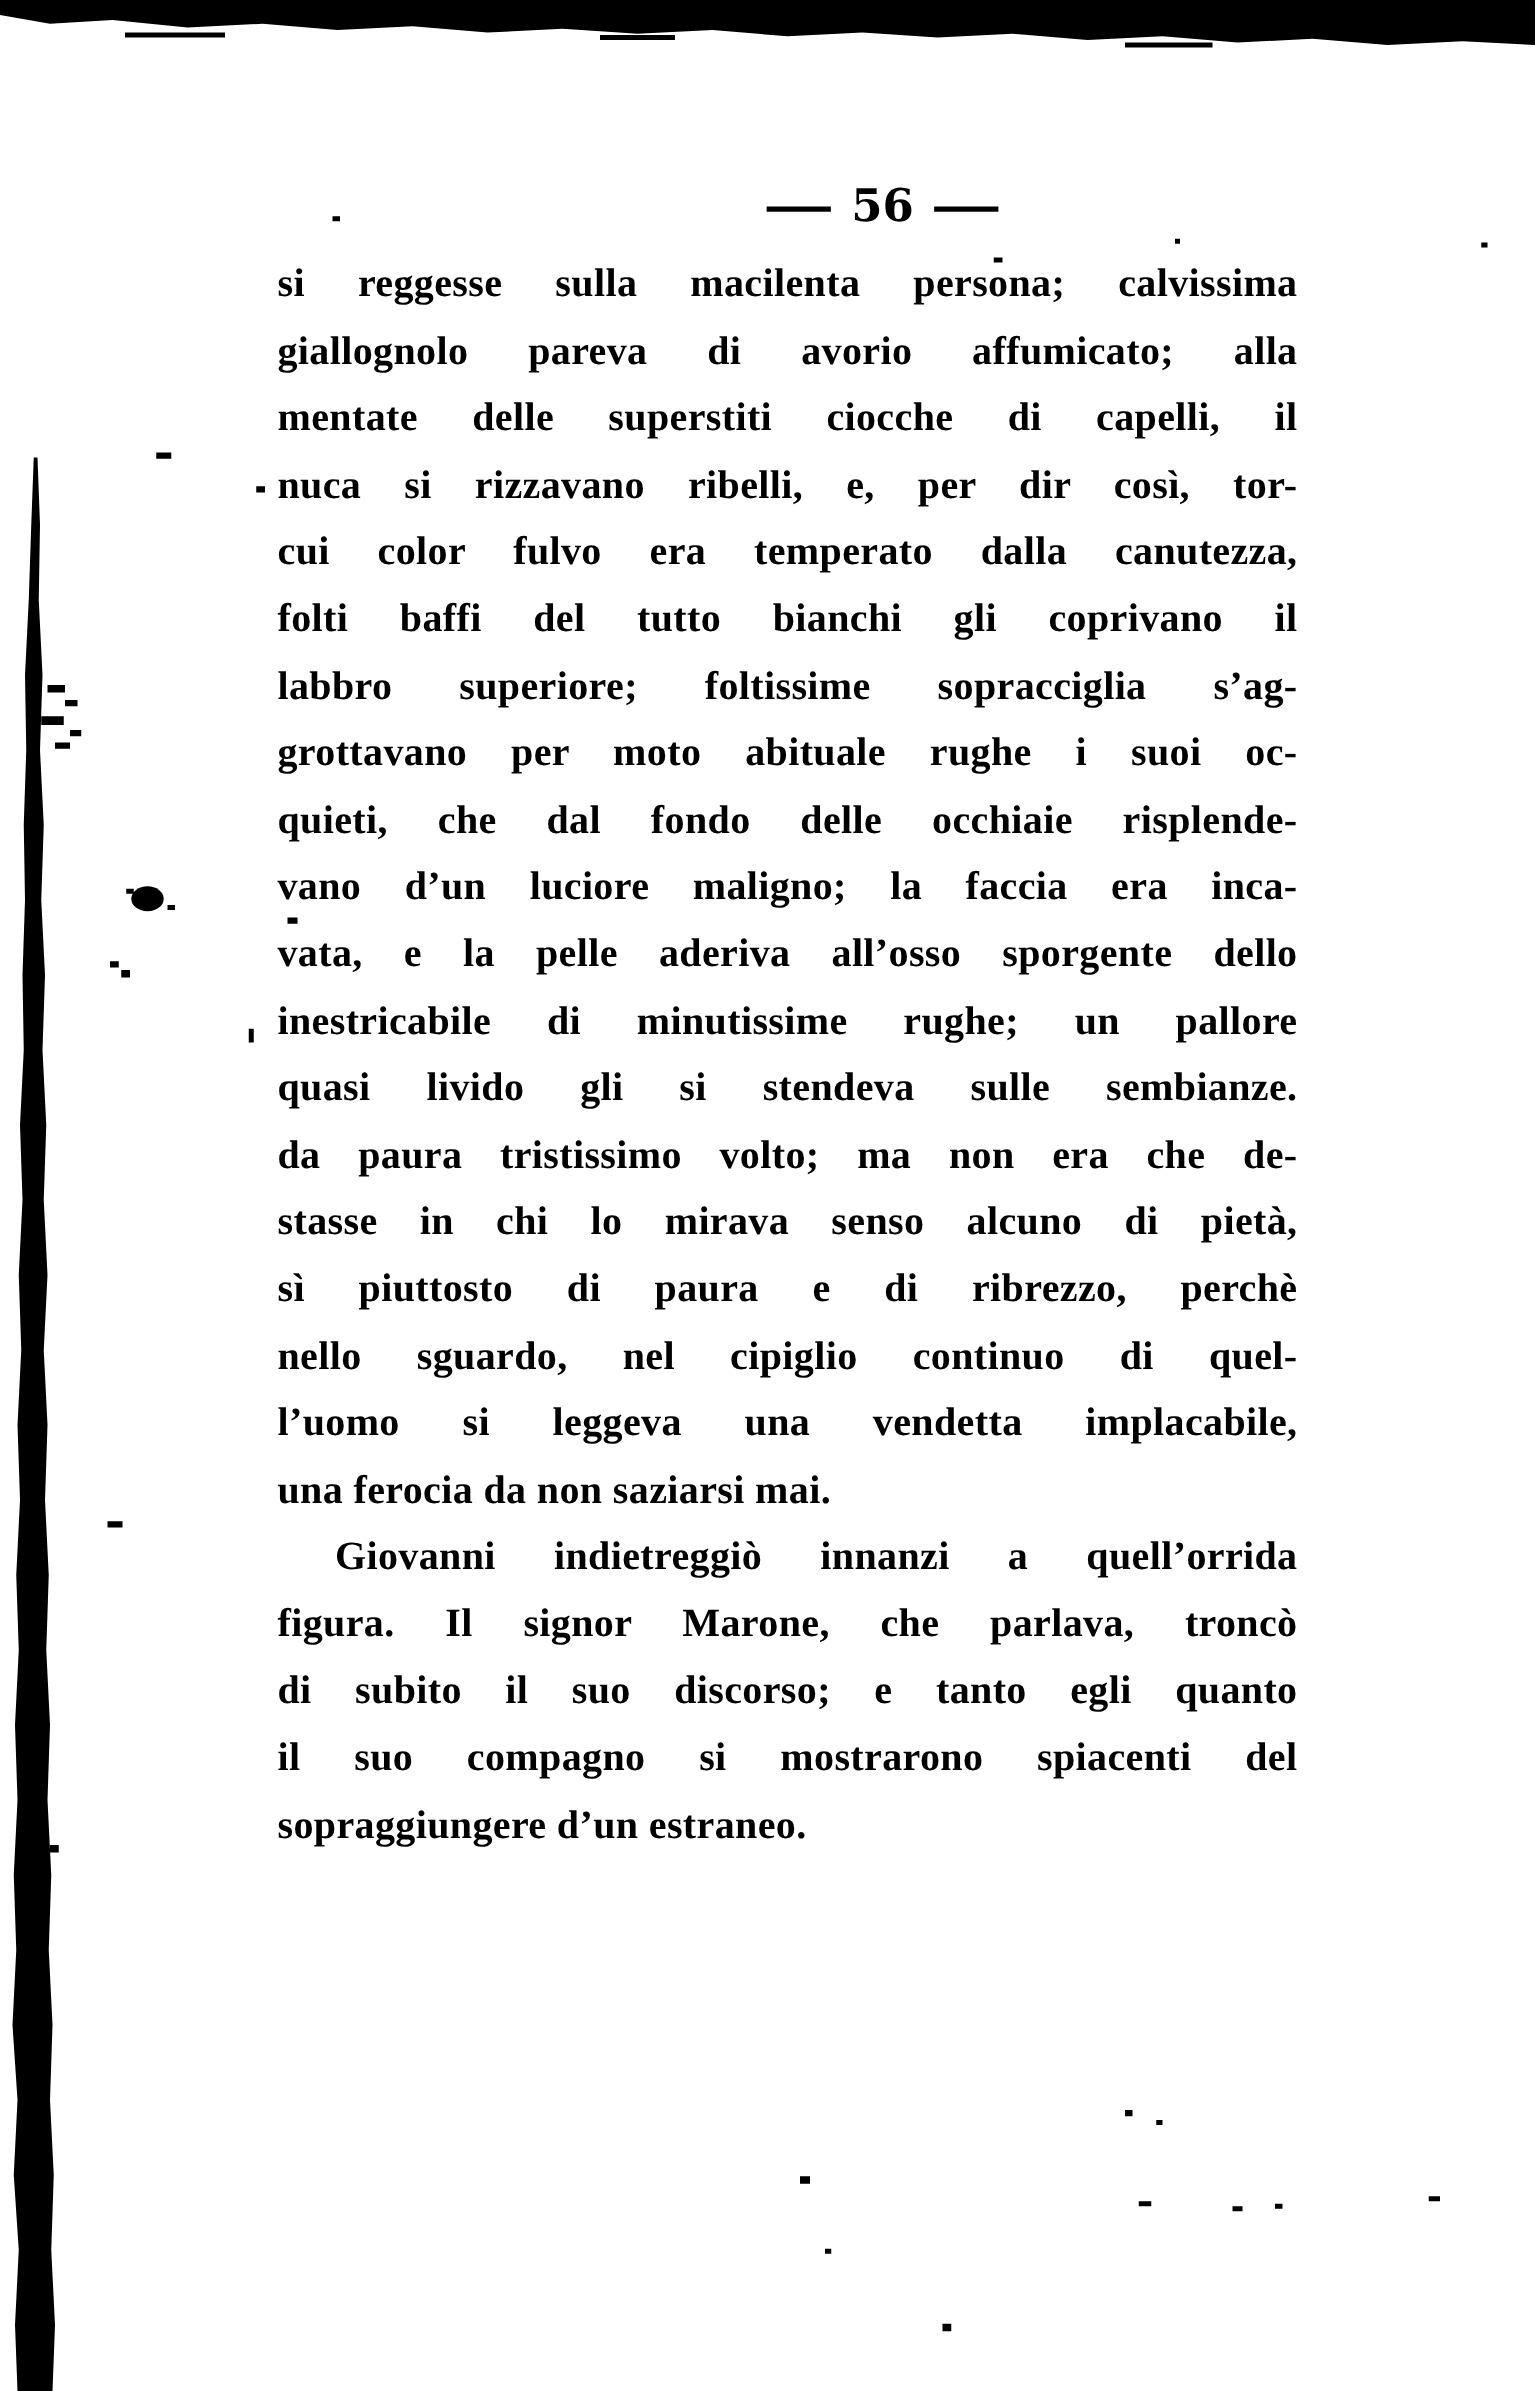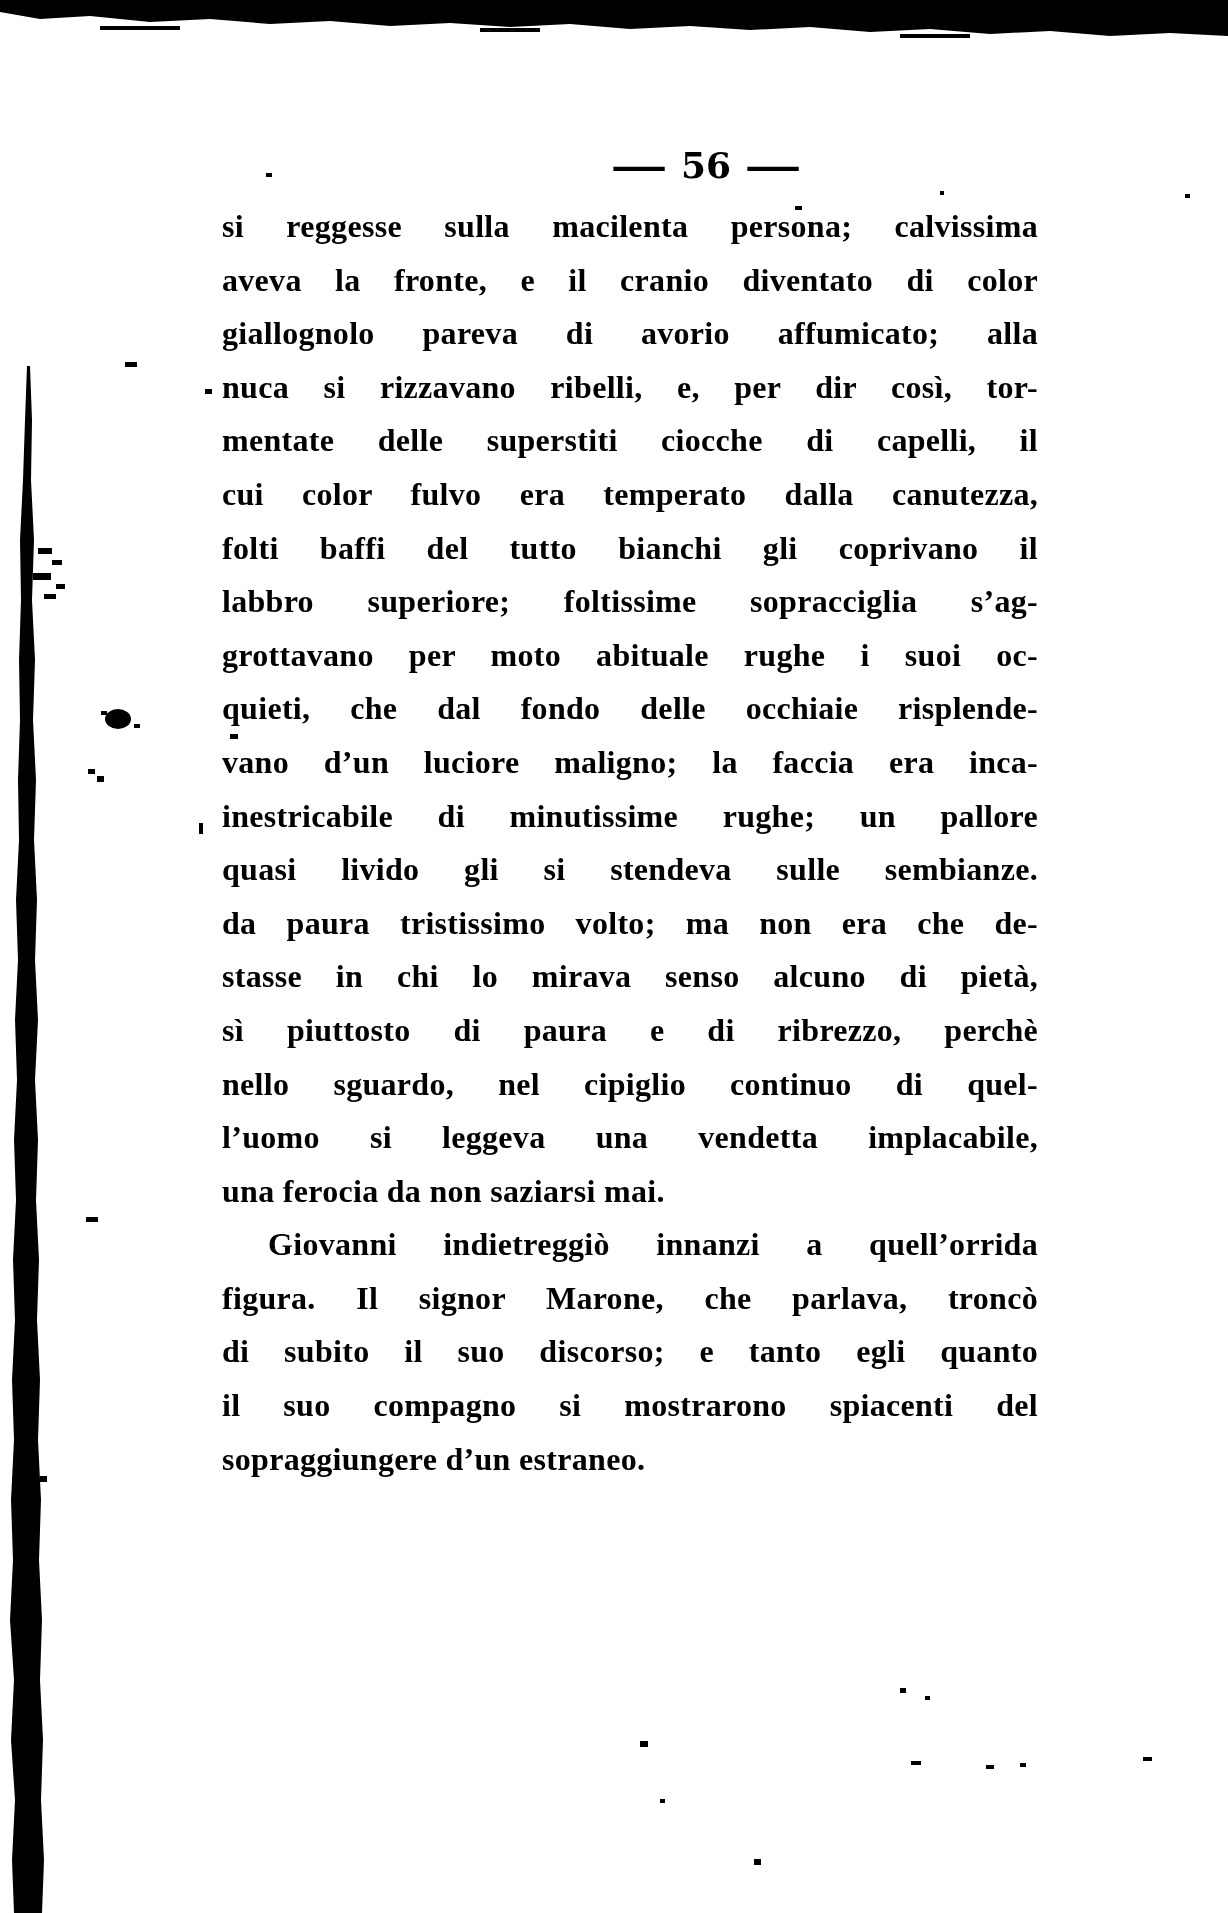--- a/index.html
+++ b/index.html
@@ -119,30 +119,30 @@
   </svg>
 
   <div class="pagenum">
     <span class="dash">—</span>
     <span class="num">56</span>
     <span class="dash">—</span>
   </div>
 
   <div class="text-block" id="text-block">
       <div class="line">si reggesse sulla macilenta persona; calvissima</div>
-      <div class="line">aveva la fronte, e il cranio diventato di color</div>
       <div class="line">giallognolo pareva di avorio affumicato; alla</div>
+      <div class="line">mentate delle superstiti ciocche di capelli, il</div>
       <div class="line">nuca si rizzavano ribelli, e, per dir così, tor-</div>
-      <div class="line">mentate delle superstiti ciocche di capelli, il</div>
       <div class="line">cui color fulvo era temperato dalla canutezza,</div>
       <div class="line">folti baffi del tutto bianchi gli coprivano il</div>
       <div class="line">labbro superiore; foltissime sopracciglia s’ag-</div>
       <div class="line">grottavano per moto abituale rughe i suoi oc-</div>
       <div class="line">quieti, che dal fondo delle occhiaie risplende-</div>
       <div class="line">vano d’un luciore maligno; la faccia era inca-</div>
+      <div class="line">vata, e la pelle aderiva all’osso sporgente dello</div>
       <div class="line">inestricabile di minutissime rughe; un pallore</div>
       <div class="line">quasi livido gli si stendeva sulle sembianze.</div>
       <div class="line">da paura tristissimo volto; ma non era che de-</div>
       <div class="line">stasse in chi lo mirava senso alcuno di pietà,</div>
       <div class="line">sì piuttosto di paura e di ribrezzo, perchè</div>
       <div class="line">nello sguardo, nel cipiglio continuo di quel-</div>
       <div class="line">l’uomo si leggeva una vendetta implacabile,</div>
       <div class="line left">una ferocia da non saziarsi mai.</div>
       <div class="line indent">Giovanni indietreggiò innanzi a quell’orrida</div>
       <div class="line">figura. Il signor Marone, che parlava, troncò</div>

